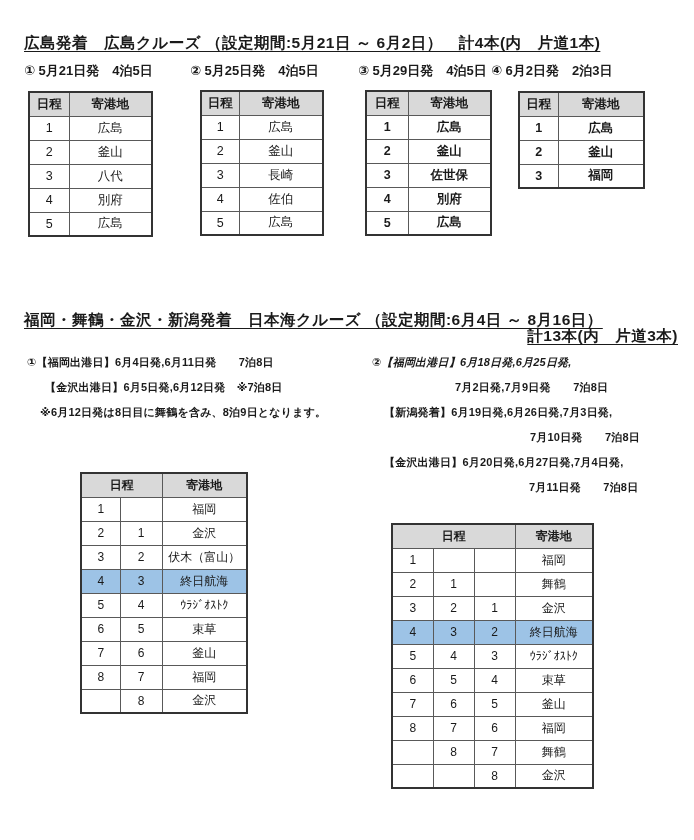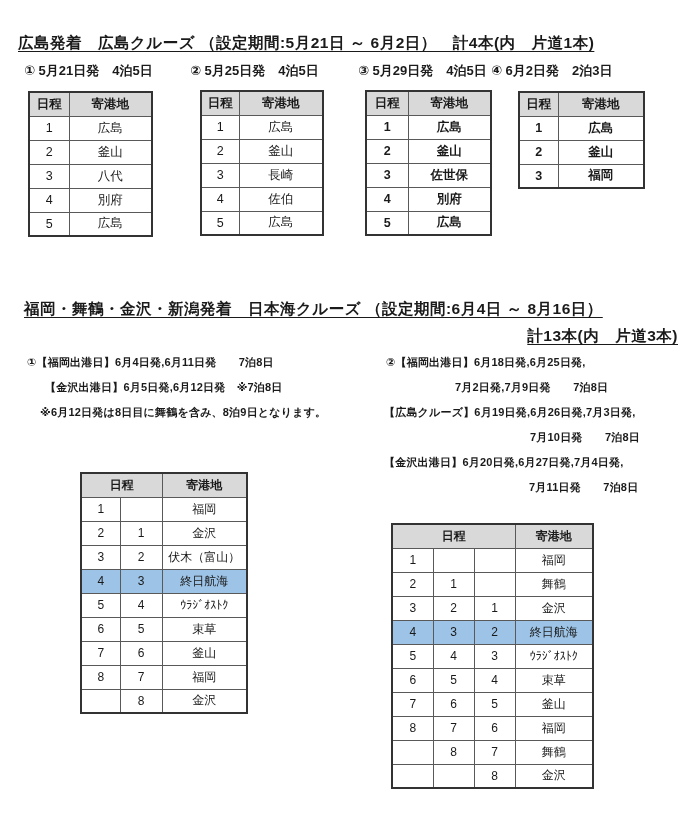--- a/index.html
+++ b/index.html
@@ -23,21 +23,21 @@
     font-size:12.5px; height:24px; padding:0 1px; overflow:hidden; font-weight:500;
   }
   tr.hdr td { background:#d9d9d9; font-weight:700; }
   tr.hl td { background:#9dc3e6; }
   table.bold-cells td { font-weight:700; }
   table.small td { font-size:12px; }
 </style>
 </head>
 <body>
 
-<div class="abs doc-title" style="left:18px; top:33px;text-align:right;">広島発着　広島クルーズ （設定期間:5月21日 ～ 6月2日）　計4本(内　片道1本)</div>
+<div class="abs doc-title" style="left:24px; top:33px;text-align:right;">広島発着　広島クルーズ （設定期間:5月21日 ～ 6月2日）　計4本(内　片道1本)</div>
 
 <div class="abs marker" style="left:24px; top:62px;text-align:center;">① 5月21日発　4泊5日</div>
 <div class="abs marker" style="left:190px; top:62px;">② 5月25日発　4泊5日</div>
 <div class="abs marker" style="left:358px; top:62px;">③ 5月29日発　4泊5日</div>
 <div class="abs marker" style="left:491px; top:62px;">④ 6月2日発　2泊3日</div>
 
 <table style="left:28px; top:91px;">
   <colgroup>
       <col style="width:40px">
       <col style="width:83px">
@@ -154,30 +154,30 @@
     <td>2</td>
     <td>釜山</td>
   </tr>
   <tr>
     <td>3</td>
     <td>福岡</td>
   </tr>
 </tbody>
   </table>
 
-<div class="abs doc-title" style="left:24px; top:299px;">福岡・舞鶴・金沢・新潟発着　日本海クルーズ （設定期間:6月4日 ～ 8月16日）</div>
+<div class="abs doc-title" style="left:24px; top:310px;">福岡・舞鶴・金沢・新潟発着　日本海クルーズ （設定期間:6月4日 ～ 8月16日）</div>
 <div class="abs doc-title" style="right:16px; top:326px;margin-left:48px;">計13本(内　片道3本)</div>
 
 <div class="abs note-line" style="left:27px; top:355px;">①【福岡出港日】6月4日発,6月11日発　　7泊8日</div>
 <div class="abs note-line" style="left:45px; top:380px;">【金沢出港日】6月5日発,6月12日発　※7泊8日</div>
 <div class="abs note-line" style="left:40px; top:405px;">※6月12日発は8日目に舞鶴を含み、8泊9日となります。</div>
 
-<div class="abs note-line" style="left:386px; top:355px;">②【福岡出港日】6月18日発,6月25日発,</div>
+<div class="abs note-line" style="left:372px; top:355px;font-style:italic;">②【福岡出港日】6月18日発,6月25日発,</div>
 <div class="abs note-line" style="left:455px; top:380px;">7月2日発,7月9日発　　7泊8日</div>
-<div class="abs note-line" style="left:384px; top:405px;">【広島クルーズ】6月19日発,6月26日発,7月3日発,</div>
+<div class="abs note-line" style="left:384px; top:405px;">【新潟発着】6月19日発,6月26日発,7月3日発,</div>
 <div class="abs note-line" style="left:530px; top:430px;text-align:center;">7月10日発　　7泊8日</div>
 <div class="abs note-line" style="left:384px; top:455px;">【金沢出港日】6月20日発,6月27日発,7月4日発,</div>
 <div class="abs note-line" style="left:529px; top:480px;">7月11日発　　7泊8日</div>
 
 <table class="small" style="left:80px; top:472px;">
   <colgroup>
       <col style="width:39px">
       <col style="width:42px">
       <col style="width:85px">
     </colgroup>

